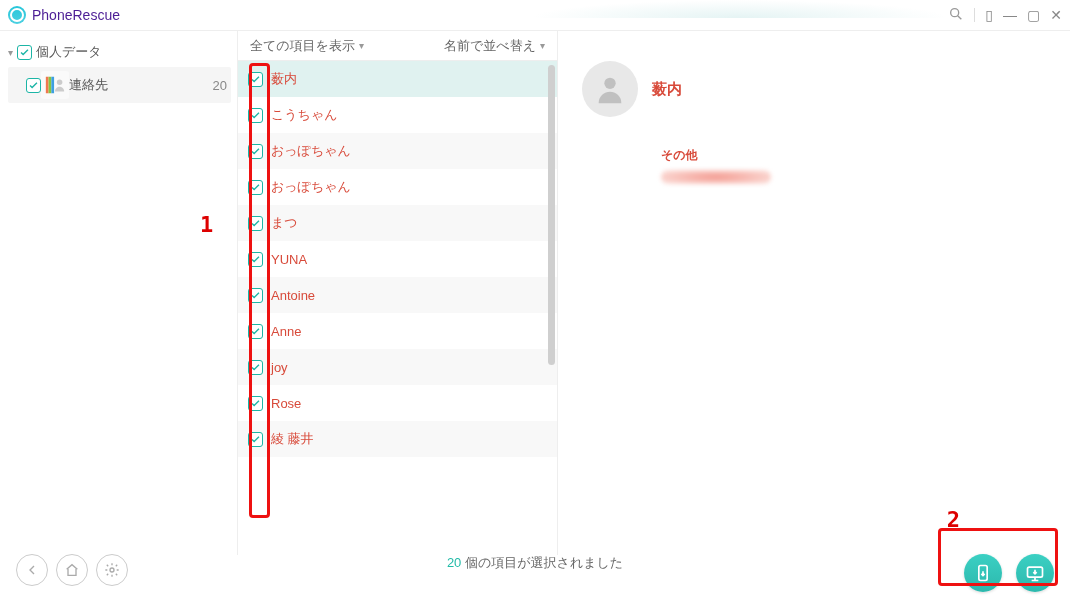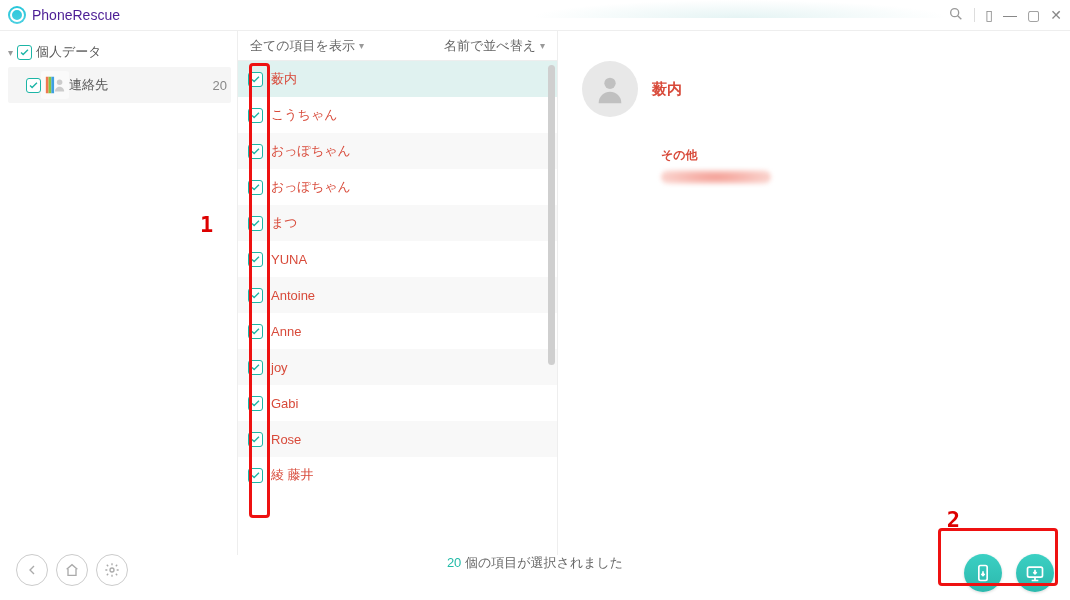--- a/index.html
+++ b/index.html
@@ -205,28 +205,20 @@
             </svg>
           </span>
           <span class="name">joy</span>
         </div>
         <div class="row">
           <span class="chk">
             <svg viewBox="0 0 16 16">
               <path d="M3 8l3 3 7-7"></path>
             </svg>
           </span>
-          <span class="name">Gabi</span>
-        </div>
-        <div class="row">
-          <span class="chk">
-            <svg viewBox="0 0 16 16">
-              <path d="M3 8l3 3 7-7"></path>
-            </svg>
-          </span>
           <span class="name">Rose</span>
         </div>
         <div class="row">
           <span class="chk">
             <svg viewBox="0 0 16 16">
               <path d="M3 8l3 3 7-7"></path>
             </svg>
           </span>
           <span class="name">綾 藤井</span>
         </div>

